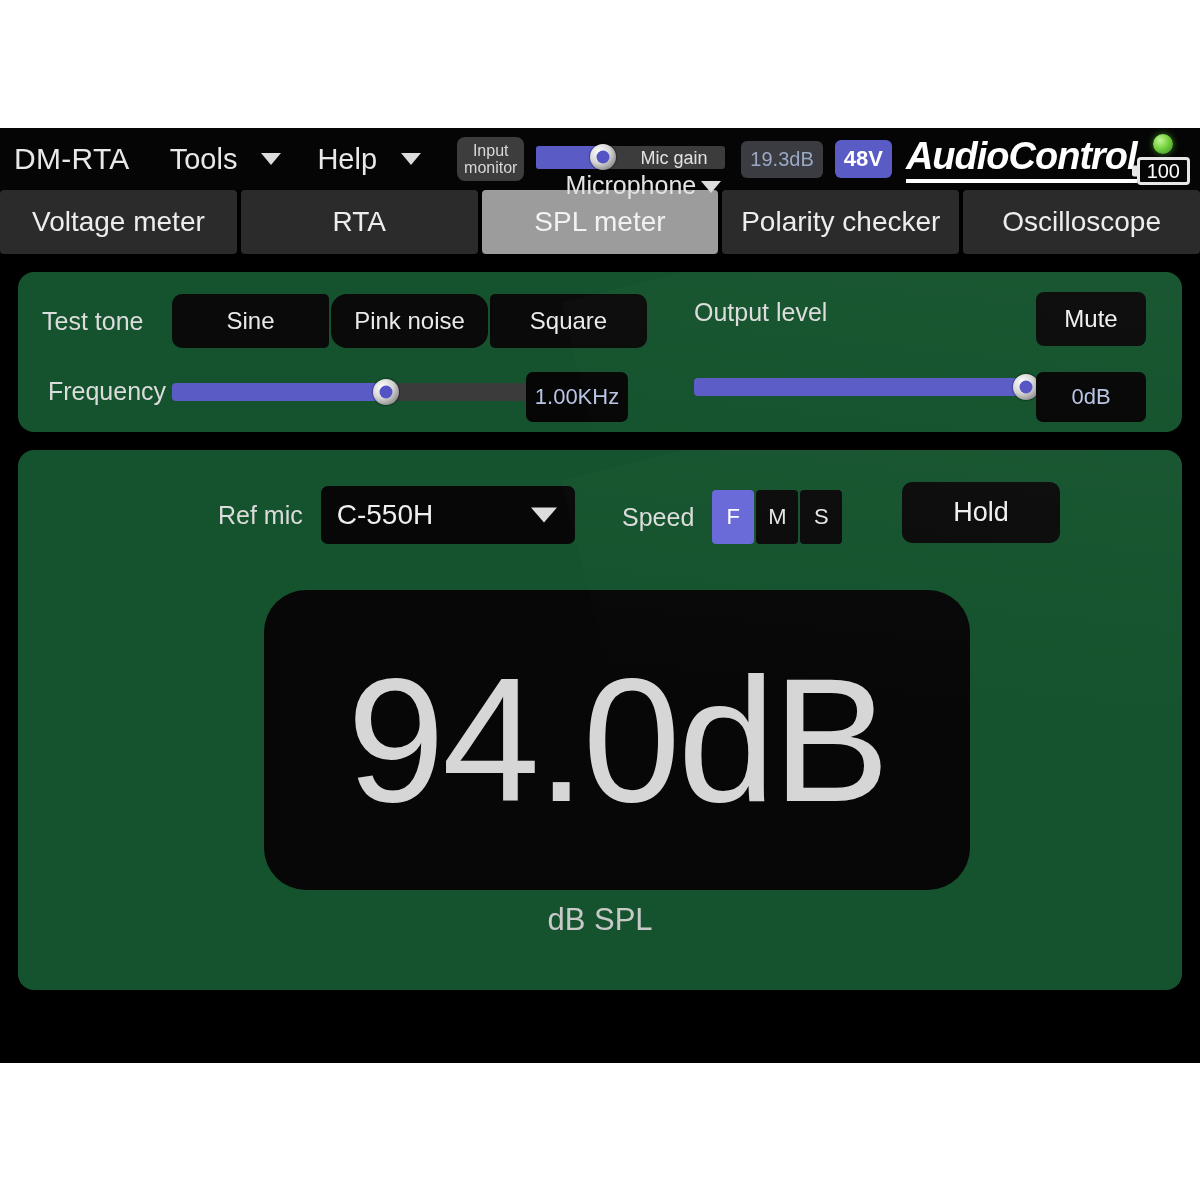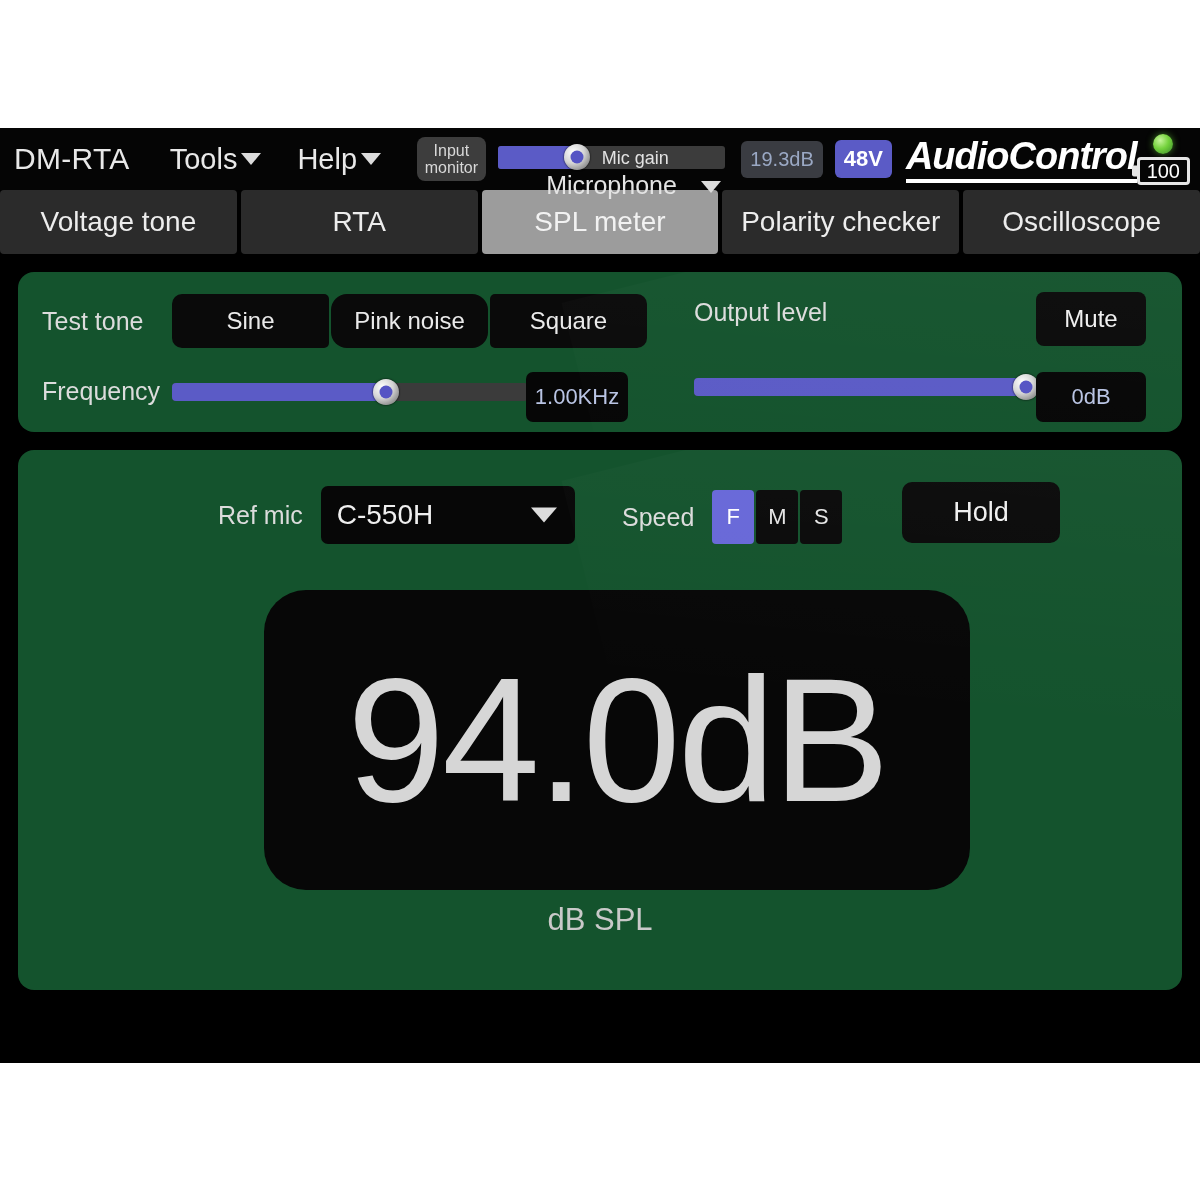--- a/index.html
+++ b/index.html
@@ -42,21 +42,21 @@
     margin-left: 6px;
     margin-right: 40px;
     white-space: nowrap;
   }
   .menu-item {
     color: #e8e8e8;
     font-size: 29px;
     margin-right: 36px;
     display: flex;
     align-items: center;
-    gap: 4px;
+    gap: 24px;
     white-space: nowrap;
   }
   .caret-down {
     width: 0; height: 0;
     border-left: 10px solid transparent;
     border-right: 10px solid transparent;
     border-top: 12px solid #dcdcdc;
     display: inline-block;
   }
   .input-monitor {
@@ -408,21 +408,21 @@
     <div class="badge-48v">48V</div>
     <div class="brand">AudioControl</div>
 
     <div class="status-stack">
       <div class="led"></div>
       <div class="battery">100</div>
     </div>
   </div>
 
   <div class="tabs">
-    <div class="tab">Voltage tone</div>
+    <div class="tab">Voltage meter</div>
     <div class="tab">RTA</div>
     <div class="tab active">SPL meter</div>
     <div class="tab">Polarity checker</div>
     <div class="tab">Oscilloscope</div>
   </div>
 
   <div class="panel panel-top">
 
     <div class="row" style="left:24px; top:22px;">
       <span class="lbl" style="width:130px;">Test tone</span>
@@ -431,21 +431,21 @@
         <div class="seg">Pink noise</div>
         <div class="seg">Square</div>
       </div>
     </div>
 
     <div class="row" style="left:676px; top:26px;">
       <span class="lbl">Output level</span>
     </div>
     <div class="btn-dark" style="position:absolute; left:1018px; top:20px; width:110px;">Mute</div>
 
-    <div class="row" style="left:24px; top:105px;">
+    <div class="row" style="left:24px; top:105px;text-align:center;">
       <span class="lbl" style="width:130px;">Frequency</span>
       <div class="slider" style="width:356px;">
         <div class="fill" id="freq-fill" style="width: 60%;"></div>
         <div class="knob" id="freq-knob" style="left: 60%;"></div>
       </div>
     </div>
     <div class="value-box" style="position:absolute; left:508px; top:100px; width:102px;">1.00KHz</div>
 
     <div class="slider" style="position:absolute; left:676px; top:106px; width:332px;">
       <div class="fill" id="out-fill" style="width: 100%;"></div>

